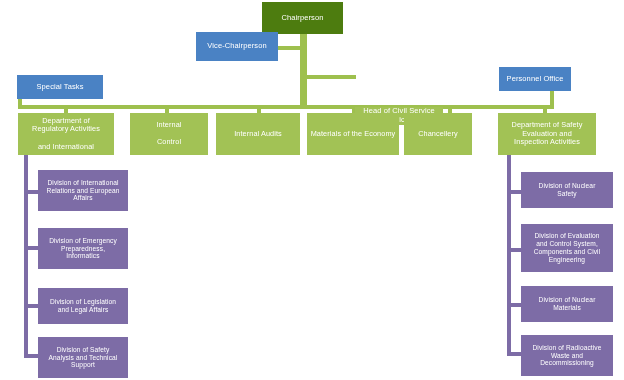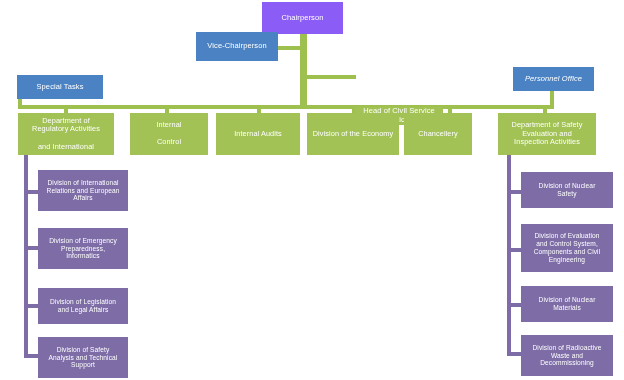--- a/index.html
+++ b/index.html
@@ -29,21 +29,21 @@
     line-height: 1.18;
     padding: 2px 3px;
     z-index: 3;
     letter-spacing: 0.1px;
   }
   .node-label {
     display: block;
     width: 100%;
     white-space: pre-line;
   }
-  .level-chair   { background: #8b5cf6; font-size: 7.5px; }
+  .level-chair   { background: #4d7c0f; font-size: 7.5px; }
   .level-blue    { background: #4a82c4; font-size: 7.5px; }
   .level-green   { background: #a2c255; font-size: 7.5px; }
   .level-dept    { background: #a2c255; font-size: 7.3px; }
   .level-purple  { background: #7d6ca6; font-size: 6.6px; }
 
   .conn {
     position: absolute;
     background: #9ec04e;
     z-index: 1;
   }
@@ -99,21 +99,21 @@
 
   <div class="node level-green" style="left:355px; top:59px; width:88px; height:18px;margin-top:48px;">
     <span class="node-label">Head of Civil Service
 Office</span>
   </div>
 
   <div class="node level-blue" style="left:17px; top:75px; width:86px; height:24px;">
     <span class="node-label">Special Tasks</span>
   </div>
 
-  <div class="node level-blue" style="left:513px; top:67px; width:81px; height:24px;font-style:italic;">
+  <div class="node level-blue" style="left:499px; top:67px; width:72px; height:24px;">
     <span class="node-label">Personnel Office</span>
   </div>
 
   <div class="node level-dept" style="left:18px; top:113px; width:96px; height:42px;">
     <span class="node-label">Department of
 Regulatory Activities
 
 and International</span>
   </div>
 
@@ -121,21 +121,21 @@
     <span class="node-label">Internal
 
 Control</span>
   </div>
 
   <div class="node level-dept" style="left:216px; top:113px; width:84px; height:42px;">
     <span class="node-label">Internal Audits</span>
   </div>
 
   <div class="node level-dept" style="left:307px; top:113px; width:92px; height:42px;">
-    <span class="node-label">Division of the Economy</span>
+    <span class="node-label">Materials of the Economy</span>
   </div>
 
   <div class="node level-dept" style="left:404px; top:113px; width:68px; height:42px;">
     <span class="node-label">Chancellery</span>
   </div>
 
   <div class="node level-dept" style="left:498px; top:113px; width:98px; height:42px;">
     <span class="node-label">Department of Safety
 Evaluation and
 Inspection Activities</span>

